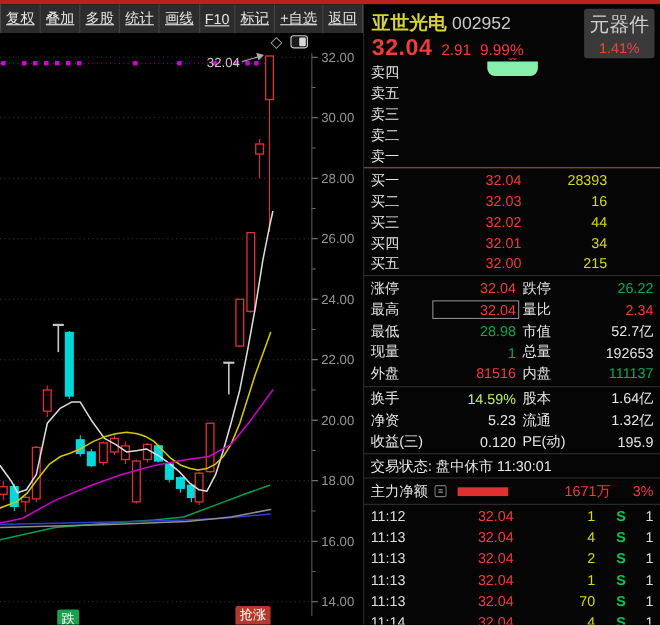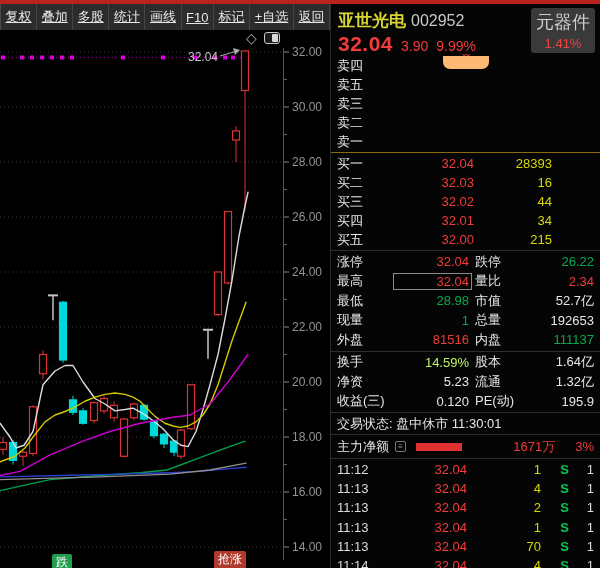--- a/index.html
+++ b/index.html
@@ -21,21 +21,21 @@
   
   .panel{position:absolute;left:330px;top:4px;width:270px;height:564px;background:#050505;border-left:1px solid #2a2a2a;color:#e6e6e6;font-size:13px;}
   .hdr{position:relative;height:52px;padding:5px 6px 0 7px;}
   .hdr-name{font-size:17px;font-weight:bold;color:#d6d432;}
   .hdr-code{font-size:16px;color:#c9c9c9;margin-left:5px;}
   .hdr-price{font-size:21px;font-weight:bold;color:#f23b3b;letter-spacing:.5px;}
   .hdr-chg,.hdr-pct{font-size:14px;color:#f23b3b;margin-left:8px;}
   .sector-box{position:absolute;right:5px;top:4px;width:64px;height:45px;background:#3a3a3a;border-radius:3px;display:flex;flex-direction:column;align-items:center;justify-content:center;gap:2px;}
   .sector-name{color:#cfcfcf;font-size:18px;}
   .sector-chg{color:#e44;font-size:13px;}
-  .collapse-tab{position:absolute;left:112px;top:52px;width:46px;height:13px;background:#fdba74;border-radius:0 0 7px 7px;display:flex;align-items:flex-start;justify-content:center;cursor:pointer;z-index:3;}
+  .collapse-tab{position:absolute;left:112px;top:52px;width:46px;height:13px;background:#86efac;border-radius:0 0 7px 7px;display:flex;align-items:flex-start;justify-content:center;cursor:pointer;z-index:3;}
   .chev{color:#c33;font-size:11px;line-height:5px;font-weight:bold;}
   .rowline{display:grid;align-items:center;padding:0 6px;}
   .order-row{height:19px;grid-template-columns:42px 95px 78px 1fr;}
   .c-label{color:#e6e6e6;}
   .c-price{text-align:right;color:#f23b3b;}
   .c-vol{text-align:right;color:#d8d800;}
   .divider{height:0;border-top:1px solid #2e2e2e;margin:1px 0;}
   .divider-gold{border-top:1px solid #8a6a10;}
   .stat-row{height:19.5px;grid-template-columns:56px 76px 52px 1fr;}
   .stat-l{color:#e6e6e6;white-space:nowrap;}
@@ -197,21 +197,21 @@
     <div class="badge badge-down">跌</div>
     <div class="badge badge-up">抢涨</div>
   </div>
 
   <div class="panel">
     <div class="hdr">
       <div>
         <span class="hdr-name">亚世光电</span><span class="hdr-code">002952</span>
       </div>
       <div>
-        <span class="hdr-price">32.04</span><span class="hdr-chg">3.90</span><span class="hdr-pct">9.99%</span>
+        <span class="hdr-price">32.04</span><span class="hdr-chg">2.91</span><span class="hdr-pct">9.99%</span>
       </div>
       <div class="sector-box">
         <span class="sector-name">元器件</span>
         <span class="sector-chg">1.41%</span>
       </div>
     </div>
     <div class="collapse-tab">
       <span class="chev">ˇˇ</span>
     </div>
     <div id="sellRows">

